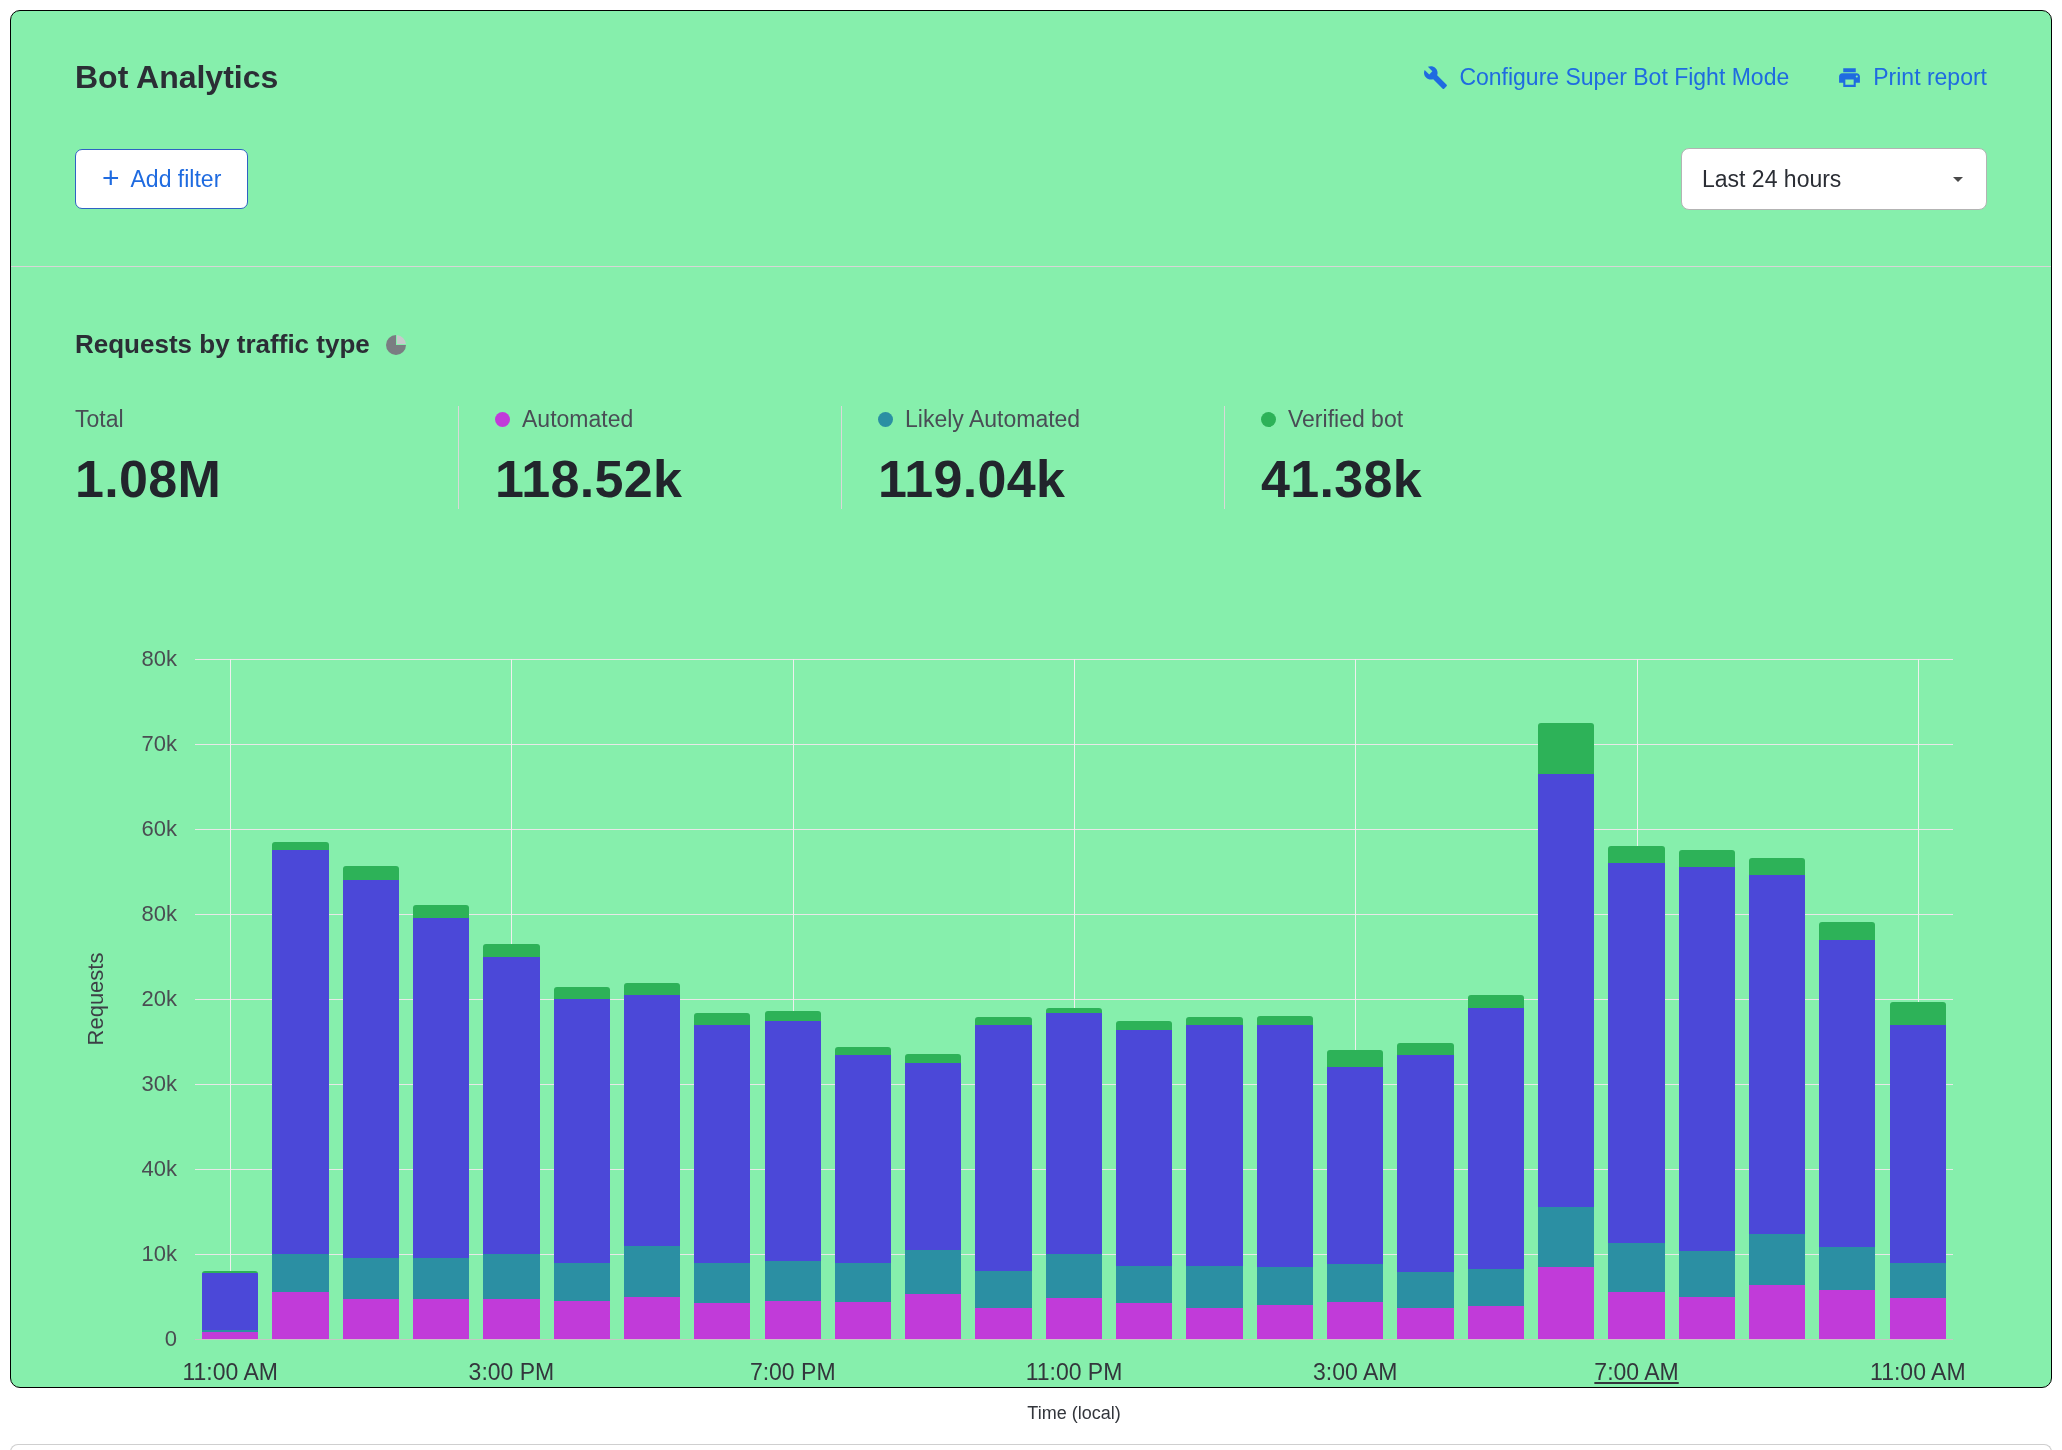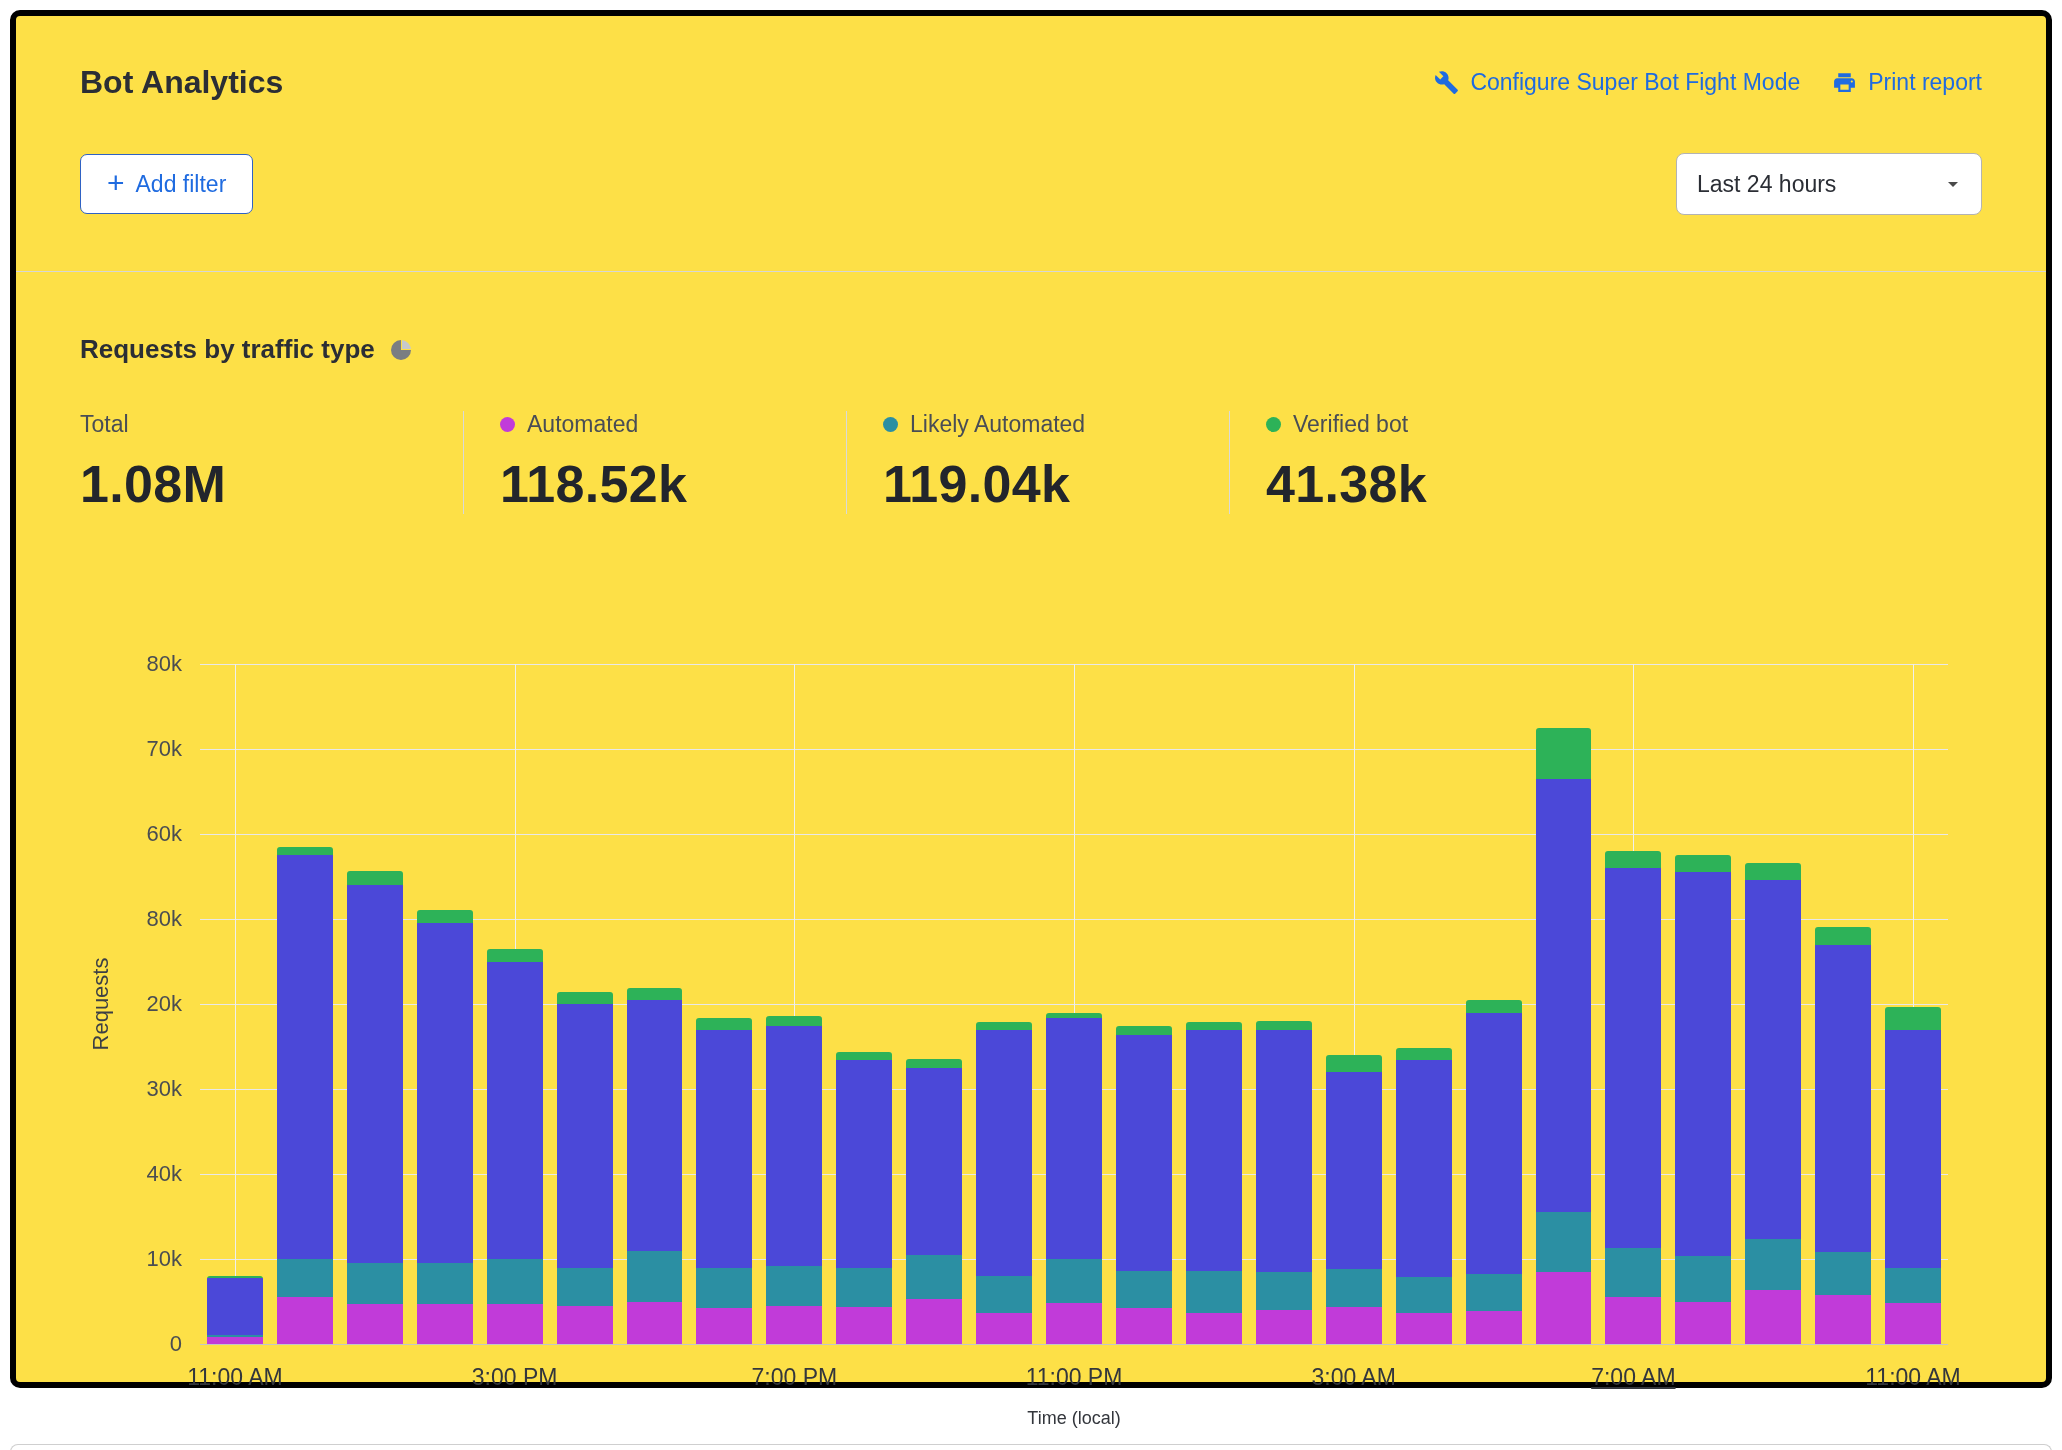--- a/index.html
+++ b/index.html
@@ -1,27 +1,27 @@
 <!DOCTYPE html>
 <html><head>
 <meta charset="utf-8">
 <style>
   * { box-sizing: border-box; margin: 0; padding: 0; }
   html, body { width: 2062px; height: 1450px; background: #ffffff; overflow: hidden;
     font-family: "Liberation Sans", sans-serif; color: #2e3138; }
 
   .card { position: absolute; left: 10px; right: 10px; top: 10px; height: 1378px;
-    background: #fde047; border: 6px solid #000000; border-radius: 10px; }
+    background: #86efac; border: 1px solid #000000; border-radius: 10px; }
   .next-card { position: absolute; left: 10px; right: 10px; top: 1444px; height: 8px;
     background: #fff; border: 1px solid #cfcfcf; border-bottom: none; border-radius: 10px 10px 0 0; }
 
   .card-header { padding: 48px 64px 0 64px; }
   .header-row { display: flex; justify-content: space-between; align-items: center; }
   h1 { font-size: 32px; font-weight: 700; color: #2b2e35; }
-  .header-links { display: flex; align-items: center; gap: 32px; }
+  .header-links { display: flex; align-items: center; gap: 48px; }
   .link { display: flex; align-items: center; gap: 11px; color: #1f6be0; font-size: 23px;
     text-decoration: none; cursor: pointer; }
   .link svg { width: 25px; height: 25px; fill: #1f6be0; flex: none; }
 
   .header-row2 { display: flex; justify-content: space-between; align-items: center; margin-top: 52px; }
   .add-filter { display: flex; align-items: center; gap: 11px; background: #fff; color: #1f6be0;
     border: 1px solid #2f62c4; border-radius: 7px; height: 60px; padding: 0 26px;
     font-size: 23px; font-family: inherit; cursor: pointer; }
   .plus { font-size: 30px; line-height: 1; margin-top: -3px; }
   .select { width: 306px; height: 62px; border: 1px solid #b3b3b3; border-radius: 8px;

